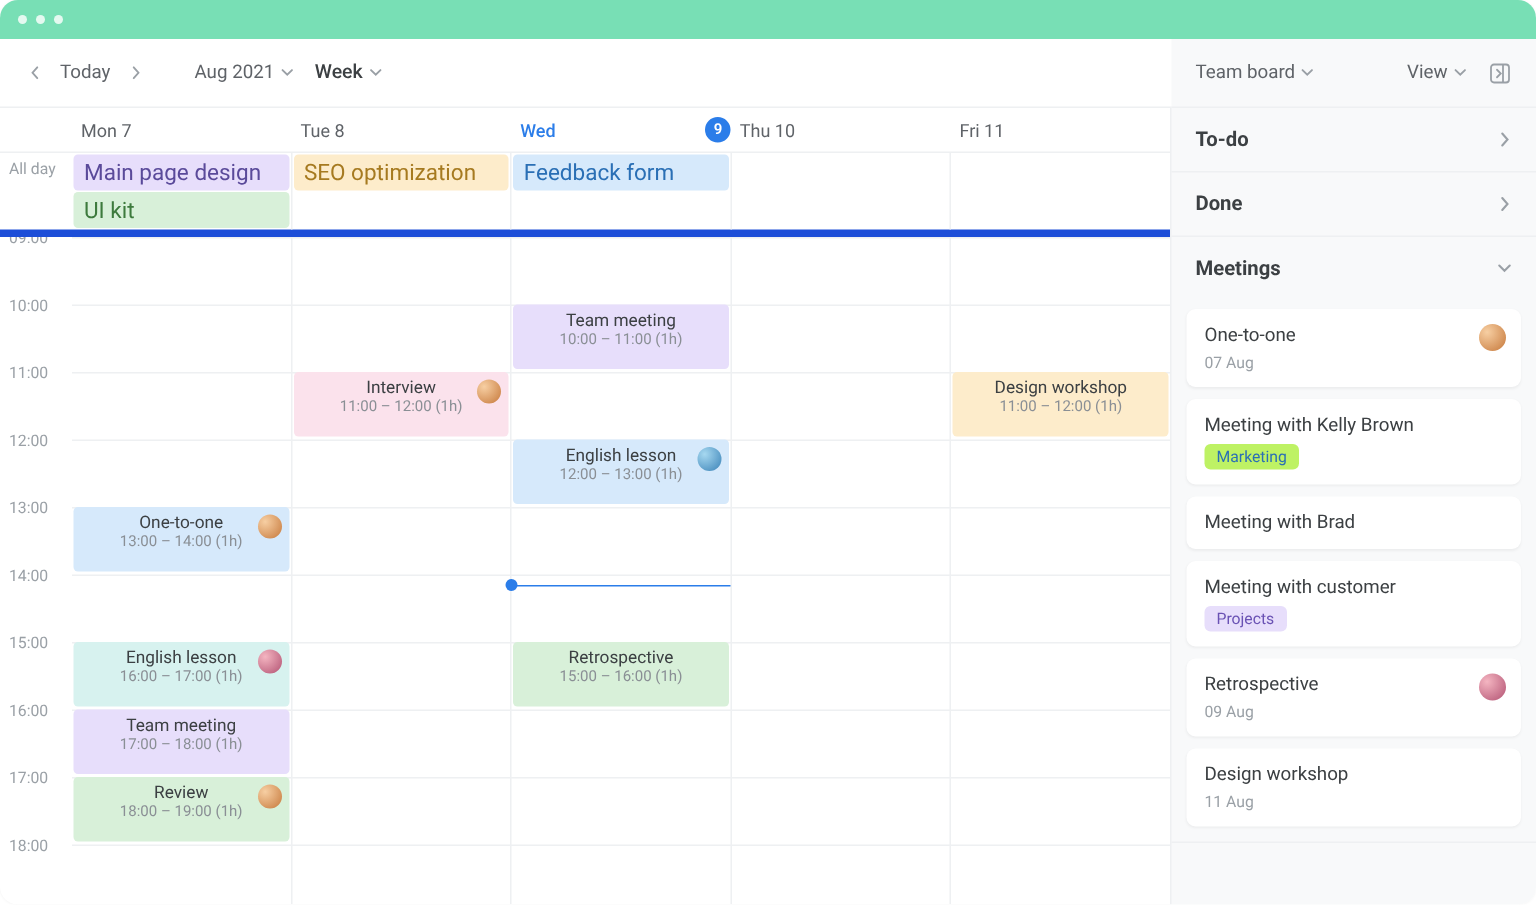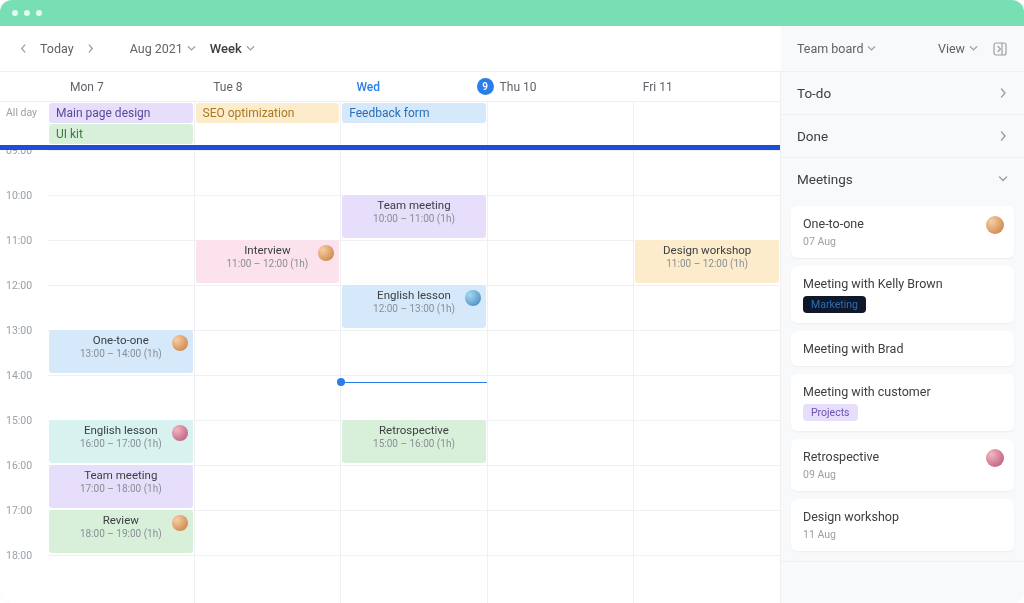--- a/index.html
+++ b/index.html
@@ -20,32 +20,32 @@
 .chev { width: 9px; height: 9px; color: #9aa0a6; }
 .hdr-item { display: flex; align-items: center; gap: 4px; cursor: pointer; }
 
 .main { flex: 1; display: flex; min-height: 0; }
 .calendar-pane { flex: 1; display: flex; flex-direction: column; min-width: 0; }
 .side-pane { width: 244px; border-left: 1px solid #eef0f2; background: #f8f9fa; display: flex; flex-direction: column; }
 
 .side-hdr { height: 46px; display: flex; align-items: center; padding: 0 16px; gap: 14px; border-bottom: 1px solid #eef0f2; background: #fff; margin-top: -46px; }
 .spacer { flex: 1; }
 
-.cal-head { display: flex; padding-left: 64px; height: 30px; align-items: center; border-bottom: 1px solid #eef0f2; }
+.cal-head { display: flex; padding-left: 48px; height: 30px; align-items: center; border-bottom: 1px solid #eef0f2; }
 .cal-head .col { flex: 1; font-size: 12px; color: #5f6368; display: flex; align-items: center; gap: 6px; padding-left: 6px; }
 .cal-head .col.active { color: #2b7de9; font-weight: 500; justify-content: space-between; }
 .daynum-badge { background: #2b7de9; color: #fff; border-radius: 50%; width: 17px; height: 17px; display: inline-flex; align-items: center; justify-content: center; font-size: 10px; font-weight: 600; }
 
 .allday-row { display: flex; border-bottom: 5px solid #1d4ed8; }
 .time-gutter { width: 48px; font-size: 10.5px; color: #9aa0a6; padding: 4px 6px; display: flex; align-items: flex-start; }
 .allday-cols { flex: 1; display: flex; min-height: 38px; }
 .allday-cols .col { flex: 1; border-left: 1px solid #eef0f2; padding: 1px; display: flex; flex-direction: column; gap: 1px; }
 .allday-cols .col:first-child { border-left: none; }
 
-.event { font-size: 12px; padding: 3px 7px; border-radius: 3px; color: #3c4043; overflow: hidden; white-space: nowrap; text-overflow: ellipsis; position: relative; }
+.event { font-size: 15px; padding: 3px 7px; border-radius: 3px; color: #3c4043; overflow: hidden; white-space: nowrap; text-overflow: ellipsis; position: relative; }
 
 .c-purple  { background: #e7defb; color: #5a4a9a; }
 .c-green   { background: #d8f0d9; color: #3d7a3d; }
 .c-orange  { background: #fdeccb; color: #a67a20; }
 .c-blue    { background: #d6e9fb; color: #2a6fb5; }
 .c-pink    { background: #fbe2ec; color: #a2456f; }
 .c-teal    { background: #d7f2ef; color: #2f7a6f; }
 
 .grid-wrap { flex: 1; position: relative; overflow: hidden; text-align: center; }
 .time-labels { position: absolute; left: 0; top: 0; width: 48px; }
@@ -60,28 +60,28 @@
 .timed-ev { position: absolute; left: 1px; right: 1px; border-radius: 3px; padding: 3px 7px; font-size: 11.5px; color: #3c4043; overflow: hidden; }
 .timed-ev .sub { font-size: 10px; color: #8a8f95; margin-top: 1px; white-space: nowrap; }
 .timed-ev .av { position: absolute; right: 5px; top: 5px; width: 16px; height: 16px; }
 
 .avatar { border-radius: 50%; display: inline-block; }
 .av-a { background: radial-gradient(circle at 30% 30%, #f7cfa3, #c6783a); }
 .av-b { background: radial-gradient(circle at 30% 30%, #f4b5c1, #b25272); }
 .av-d { background: radial-gradient(circle at 30% 30%, #a6d8f0, #3a82b7); }
 
 .side-section { border-bottom: 1px solid #eef0f2; }
-.side-section .sec-hdr { display: flex; align-items: center; padding: 13px 16px; font-size: 13.5px; font-weight: 400; color: #3c4043; cursor: pointer; }
+.side-section .sec-hdr { display: flex; align-items: center; padding: 13px 16px; font-size: 13.5px; font-weight: 700; color: #3c4043; cursor: pointer; }
 .side-section .sec-hdr .spacer { flex: 1; }
 .side-cards { padding: 6px 10px 10px; display: flex; flex-direction: column; gap: 8px; }
 .card { background: #fff; border-radius: 6px; padding: 10px 12px; font-size: 12.5px; color: #3c4043; box-shadow: 0 1px 2px rgba(0,0,0,0.05); position: relative; }
 .card .date { font-size: 10.5px; color: #9aa0a6; margin-top: 4px; }
 .card .av { position: absolute; right: 10px; top: 10px; width: 18px; height: 18px; }
 .tag { display: inline-block; font-size: 10.5px; padding: 2px 8px; border-radius: 4px; margin-top: 5px; }
-.tag-blue   { background: #0f172a; color: #2a6fb5; }
+.tag-blue   { background: #bef264; color: #2a6fb5; }
 .tag-purple { background: #e7defb; color: #6a52b4; }
 
 svg { display: block; }
 </style>
 </head>
 <body>
 
 <div class="window">
 
   <div class="titlebar">

